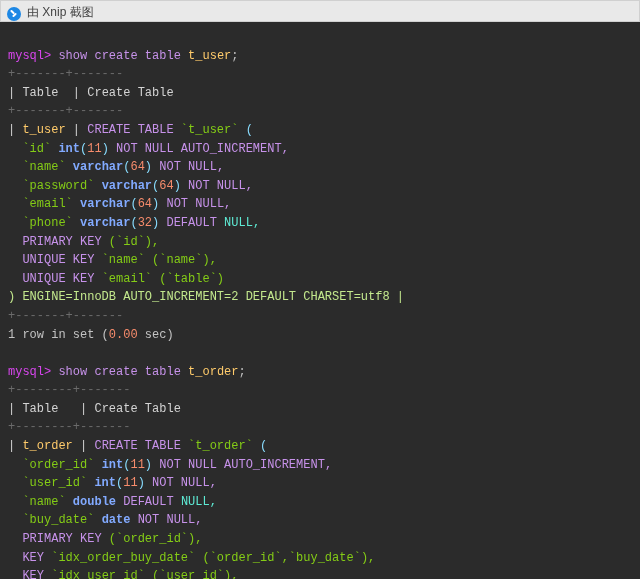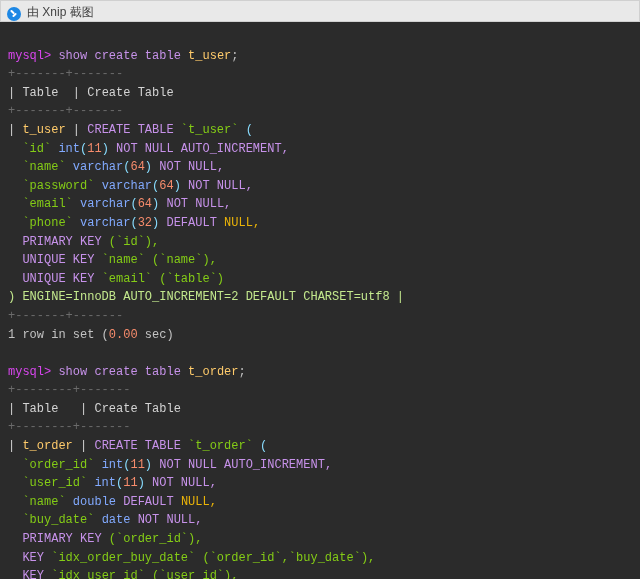--- a/index.html
+++ b/index.html
@@ -44,24 +44,24 @@
     color: #bfbfbf;
     padding: 6px 8px 6px 8px;
     line-height: 1.55;
     white-space: pre;
     overflow: hidden;
   }
   .prompt    { color: #d946ef; }
   .keyword   { color: #c792ea; margin-top: 8px; }
   .ident     { color: #ffcb6b; }
   .string    { color: #84cc16; }
-  .type      { color: #82aaff; }
+  .type      { color: #82aaff; font-weight: bold; }
   .number    { color: #f78c6c; }
   .punct     { color: #89ddff; }
-  .null      { color: #eab308; font-family: Liberation Mono, monospace; }
+  .null      { color: #5eead4; font-family: Liberation Mono, monospace; }
   .dim       { color: #6b6b6b; }
   .header    { color: #d4d4d4; }
   .result    { color: #c3c3c3; }
   .green     { color: #c3e88d; }
 </style>
 </head>
 <body>
 
 <div class="titlebar">
   <span class="app-logo"></span>

